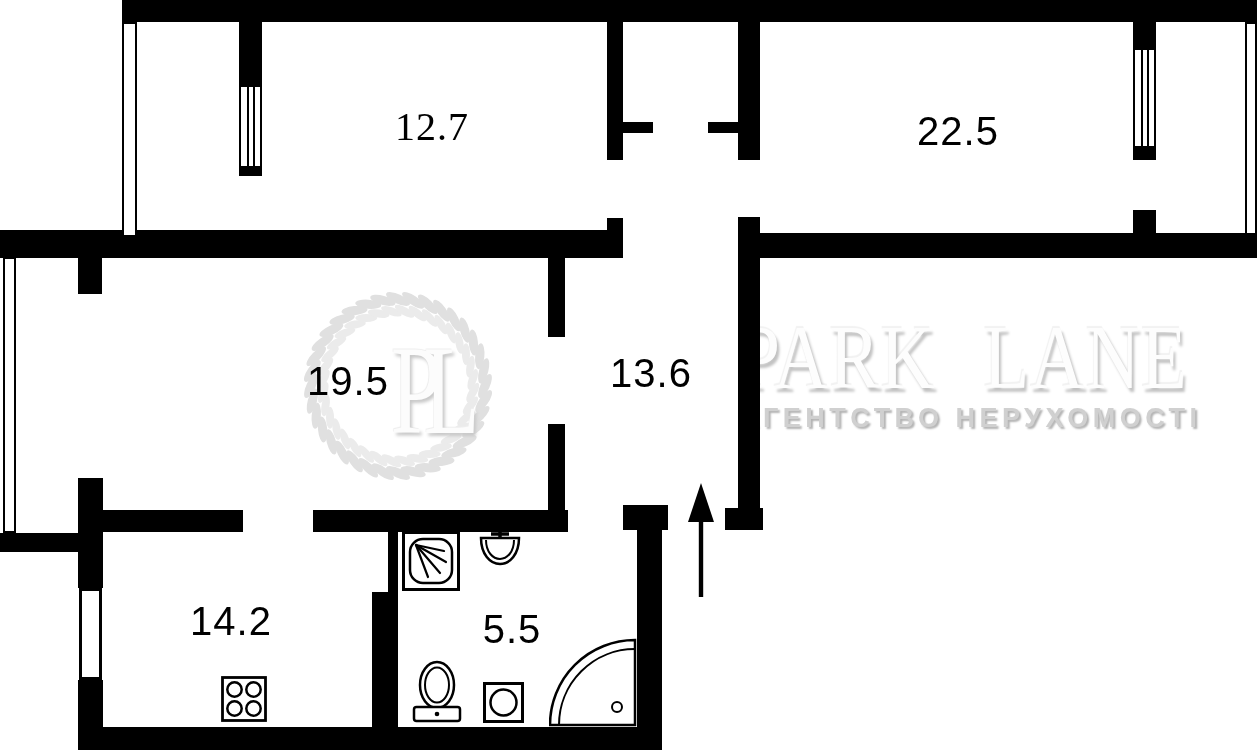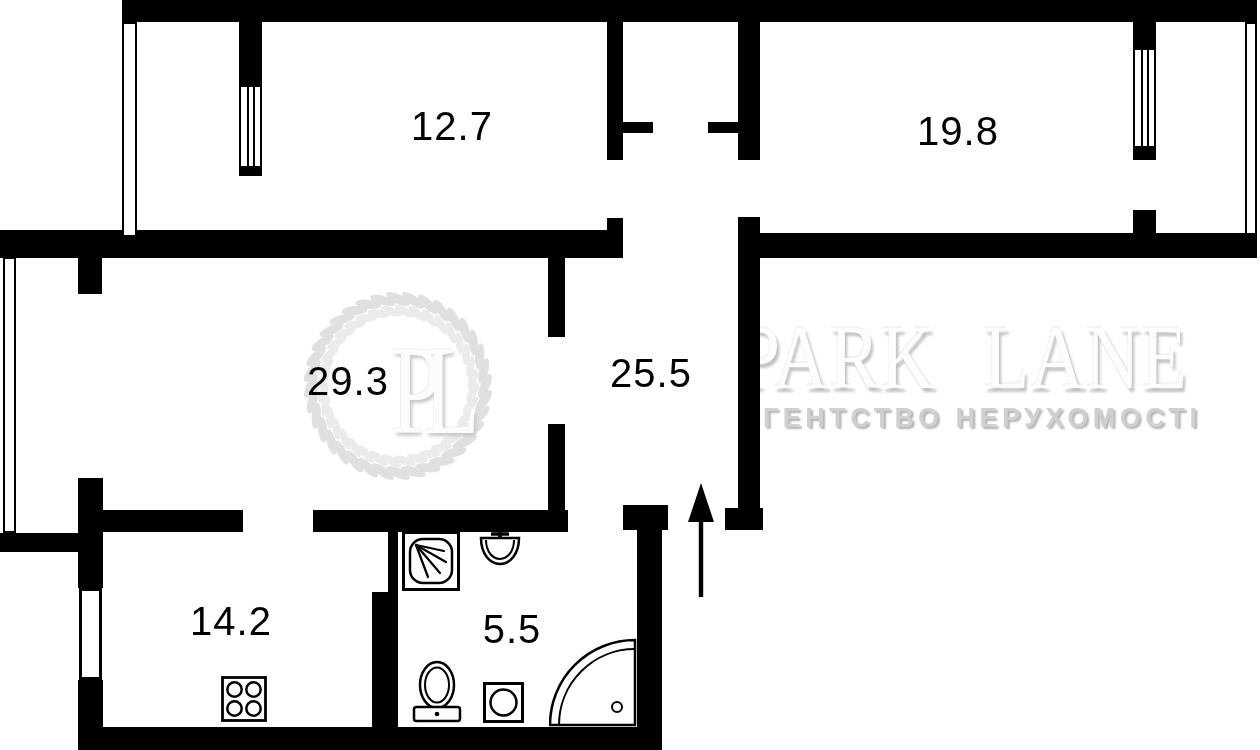--- a/index.html
+++ b/index.html
@@ -210,20 +210,20 @@
         <circle cx="32.5" cy="13.5" r="7.2"></circle>
       <circle cx="13.5" cy="32.5" r="7.2"></circle>
         <circle cx="32.5" cy="32.5" r="7.2"></circle>
     </g>
   </svg>
   <svg class="fixture" style="left:687px;top:482px;" width="28" height="116" viewBox="0 0 28 116">
     <polygon points="14,1 27,40 1,40" fill="#000"></polygon>
     <rect x="11.8" y="37" width="4.4" height="78" fill="#000"></rect>
   </svg>
 
-  <div class="label" style="left:452px;top:126px;">12.7</div>
-  <div class="label" style="left:958px;top:131px;">19.8</div>
-  <div class="label" style="left:348px;top:381px;">29.3</div>
-  <div class="label" style="left:651px;top:373px;">25.5</div>
+  <div class="label" style="left:432px;top:126px;font-family:Liberation Serif, serif;">12.7</div>
+  <div class="label" style="left:958px;top:131px;">22.5</div>
+  <div class="label" style="left:348px;top:381px;">19.5</div>
+  <div class="label" style="left:651px;top:373px;">13.6</div>
   <div class="label" style="left:231px;top:621px;">14.2</div>
   <div class="label" style="left:512px;top:629px;">5.5</div>
 
 </div>
 
 </body></html>

